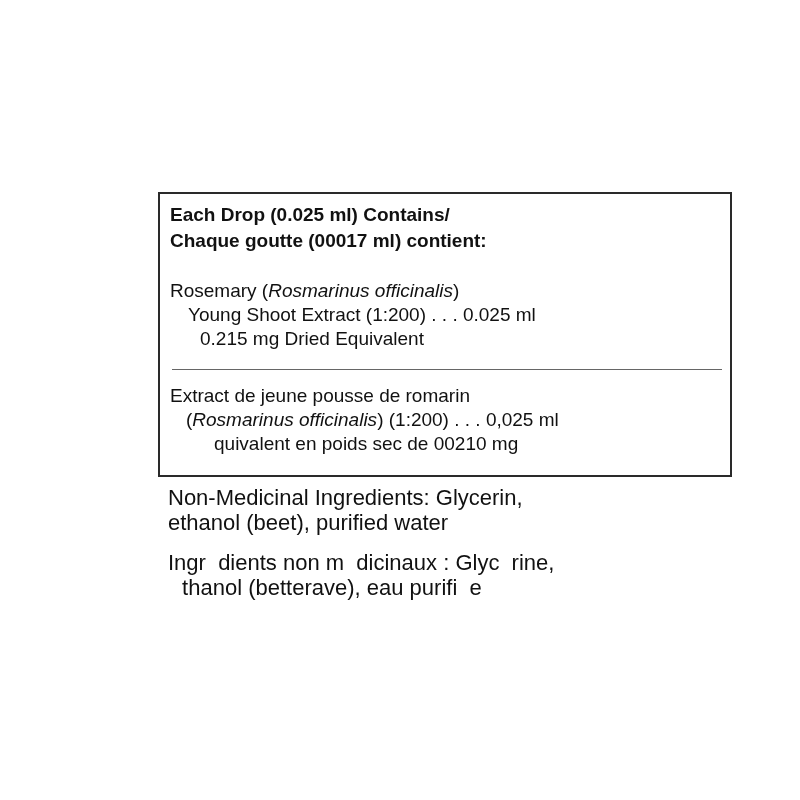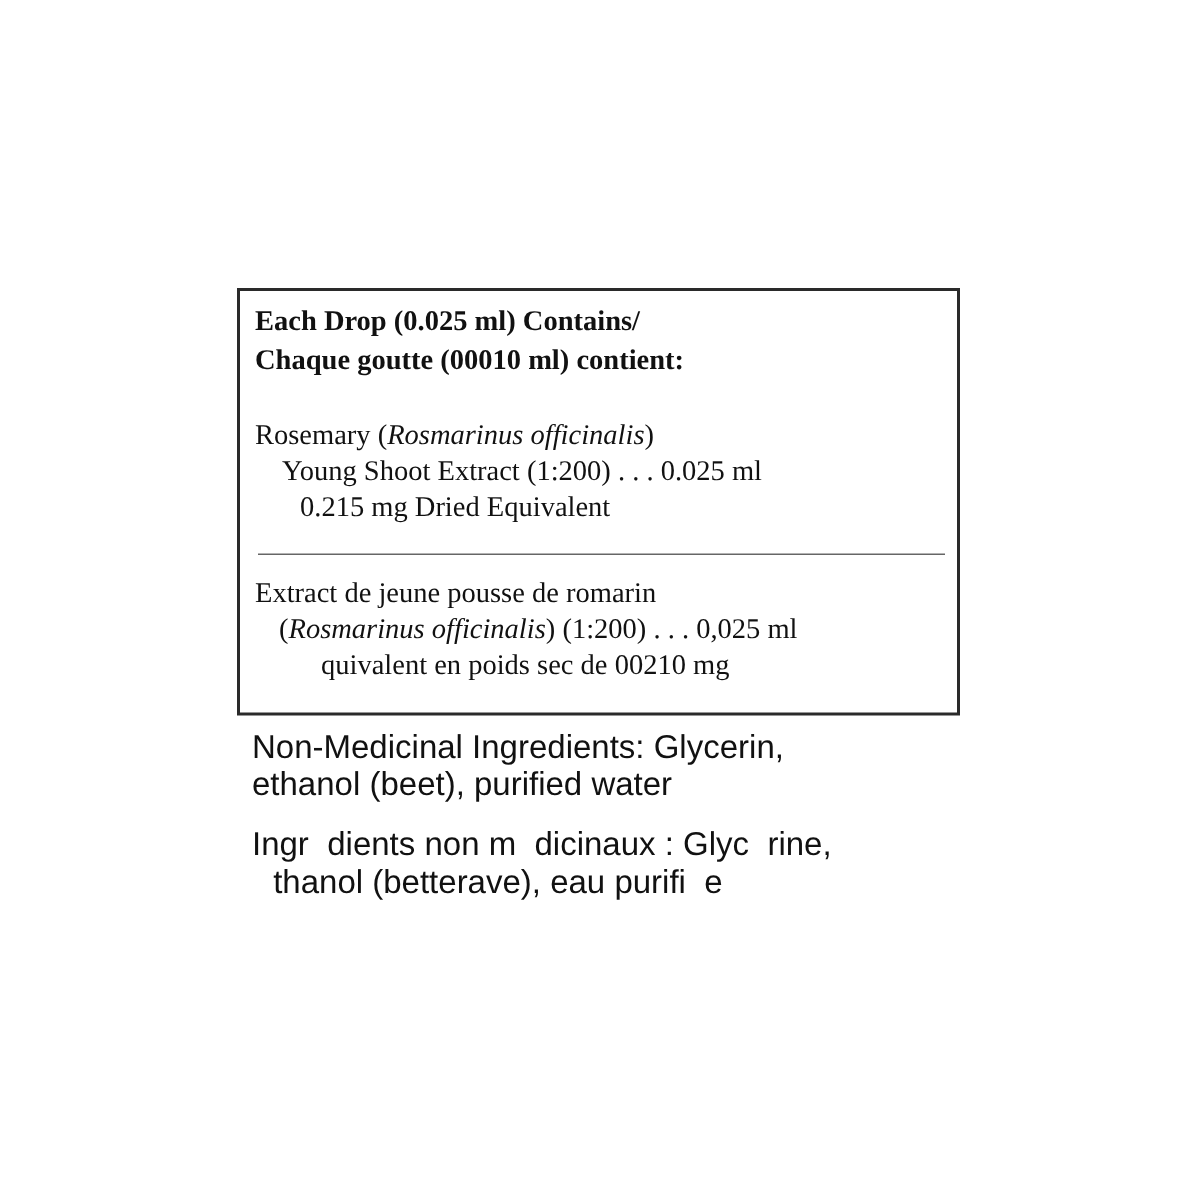--- a/index.html
+++ b/index.html
@@ -12,25 +12,24 @@
       height: 800px;
       position: relative;
       overflow: hidden;
       font-family: "Liberation Sans", sans-serif;
       color: #111111;
     }
     .label-box {
       position: absolute;
       left: 158px;
       top: 192px;
-      width: 482px;
+      width: 574px;
       height: 285px;
       border: 2px solid #2a2a2a;
       box-sizing: border-box;
-      font-family: Liberation Serif, serif;
     }
     .header {
       position: absolute;
       left: 10px;
       top: 8px;
       font-weight: bold;
       font-size: 19px;
       line-height: 26px;
     }
     .header div { white-space: nowrap; }
@@ -66,21 +65,21 @@
     .below-en { top: 485px; }
     .below-fr { top: 550px; }
     .below .cont-fr { padding-left: 8px; }
   </style>
 </head>
 <body>
 
 <div class="label-box">
   <div class="header">
     <div>Each Drop (0.025 ml) Contains/</div>
-    <div>Chaque goutte (00010 ml) contient:</div>
+    <div>Chaque goutte (00017 ml) contient:</div>
   </div>
 
   <div class="section section-en">
     <div><span>Rosemary (</span><em>Rosmarinus officinalis</em><span>)</span></div>
     <div class="indent1">Young Shoot Extract (1:200) . . . 0.025 ml</div>
     <div class="indent2">0.215 mg Dried Equivalent</div>
   </div>
 
   <div class="divider"></div>
 

